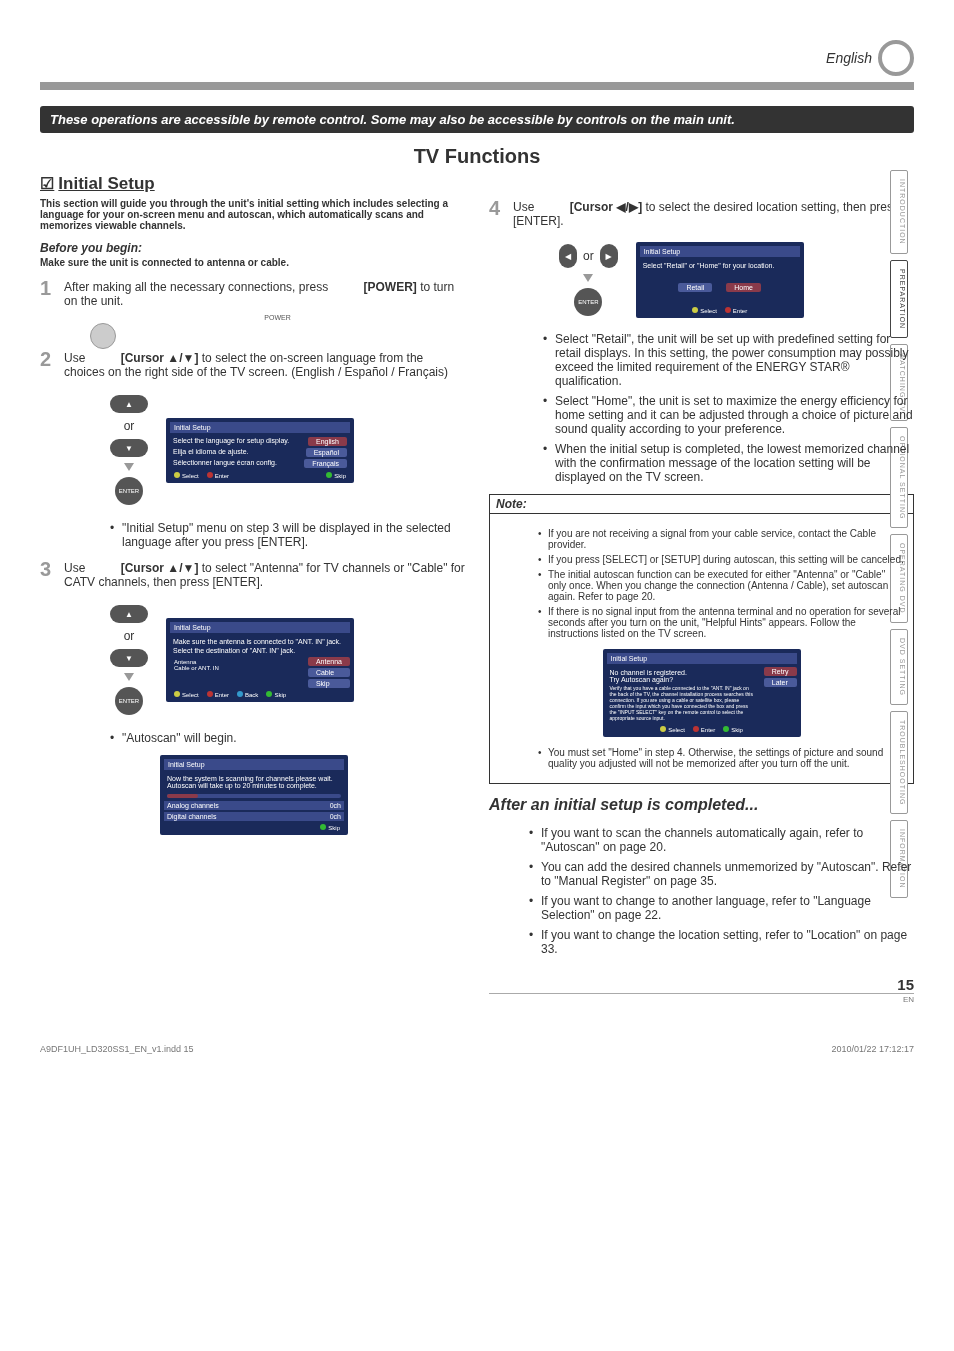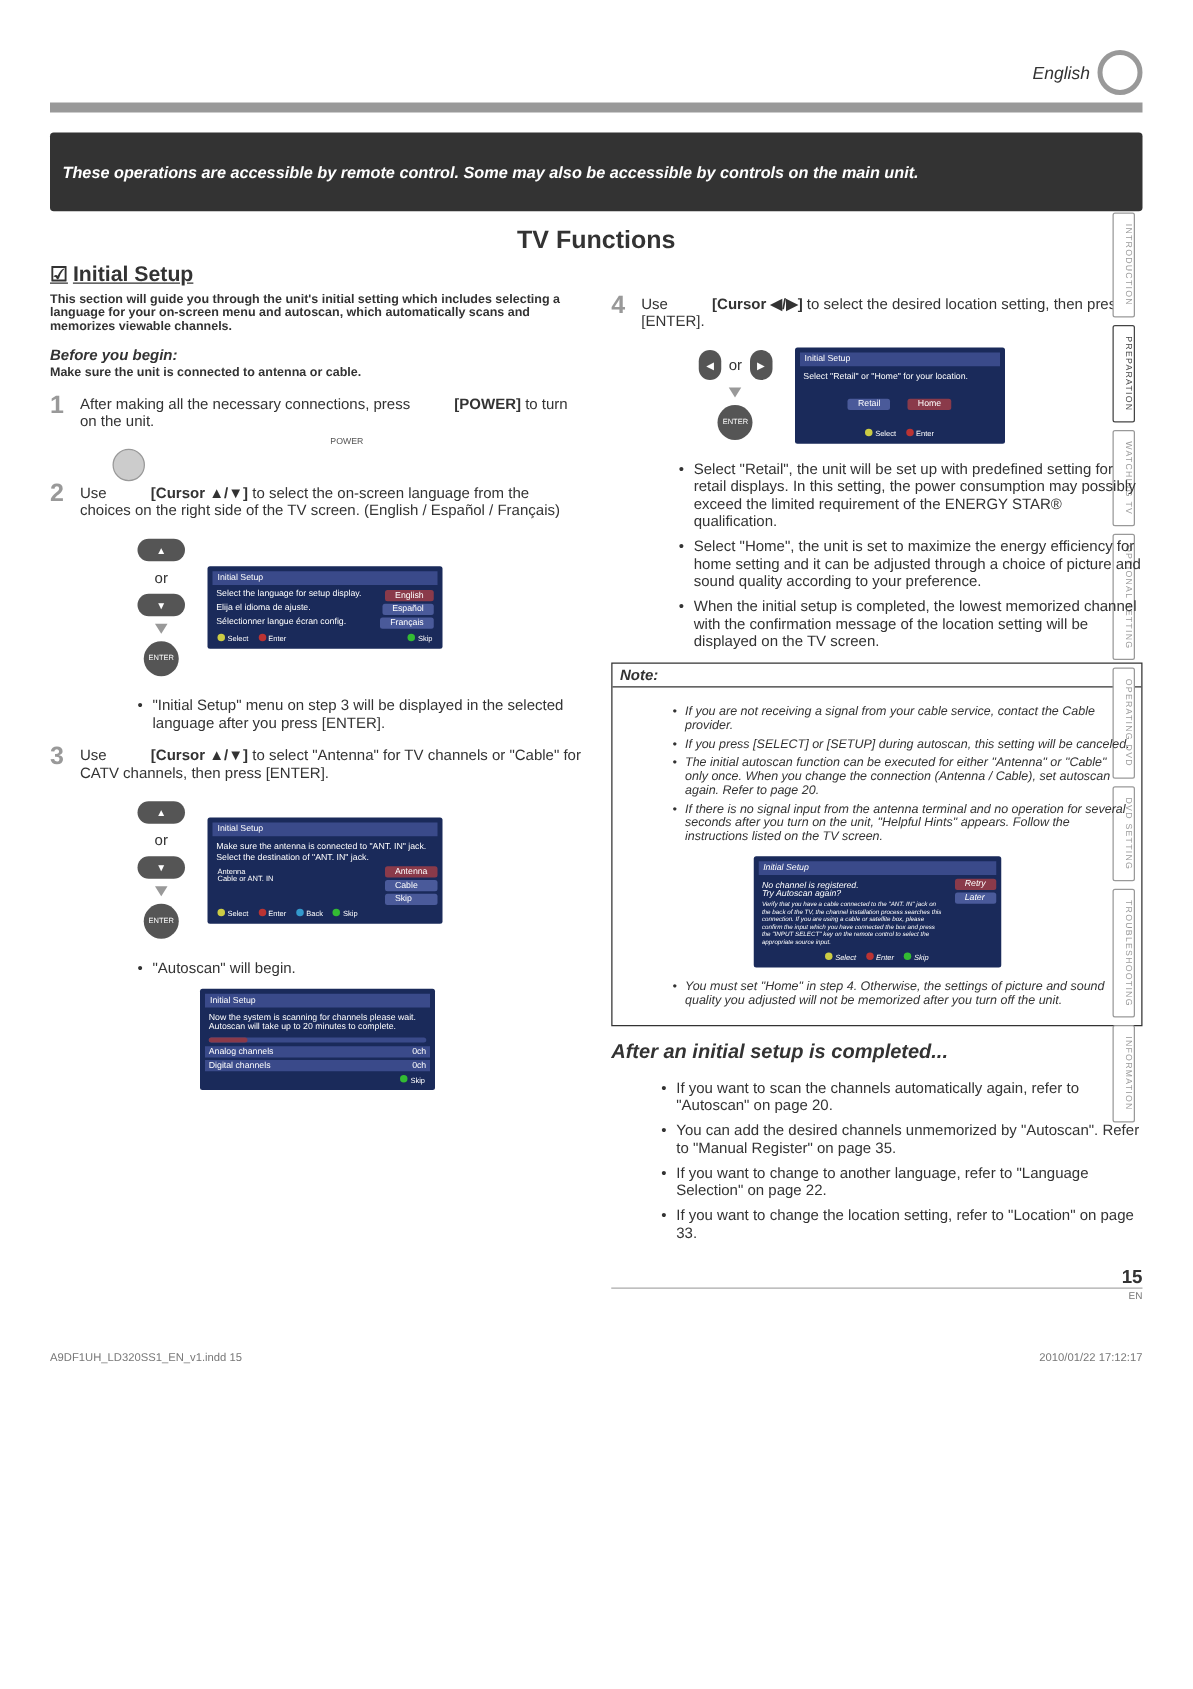--- a/index.html
+++ b/index.html
@@ -8,39 +8,39 @@
     font-family: Arial, Helvetica, sans-serif;
     font-size: 12px;
     color: #333;
     background: #fff;
     width: 874px;
   }
   .lang-bar { display: flex; justify-content: flex-end; align-items: center; gap: 6px; margin-bottom: 6px; }
   .lang-bar span { font-style: italic; font-size: 14px; }
   .big-circle { width: 28px; height: 28px; border: 4px solid #999; border-radius: 50%; }
   .gray-strip { height: 8px; background: #999; margin-bottom: 16px; }
-  .ops-bar { background: #333; color: #fff; font-style: italic; font-weight: bold; padding: 24px 10px; border-radius: 3px; margin-bottom: 12px; font-size: 13px; }
+  .ops-bar { background: #333; color: #fff; font-style: italic; font-weight: bold; padding: 6px 10px; border-radius: 3px; margin-bottom: 12px; font-size: 13px; }
   .tv-func { text-align: center; font-size: 20px; font-weight: bold; color: #333; margin: 8px 0 6px; }
   .initial-title { font-size: 17px; font-weight: bold; color: #333; text-decoration: underline; margin-bottom: 4px; }
   .check { margin-right: 4px; font-size: 16px; }
   .intro { font-size: 10px; font-weight: bold; margin-bottom: 10px; }
   .before { font-style: italic; font-weight: bold; font-size: 12px; margin-bottom: 2px; }
   .before-sub { font-size: 10px; font-weight: bold; margin-bottom: 10px; }
   .cols { display: flex; gap: 24px; }
   .col { flex: 1; }
   .step { display: flex; gap: 8px; margin-bottom: 6px; }
   .step-num { font-size: 20px; font-weight: bold; color: #999; line-height: 1; min-width: 16px; }
   .step-txt { padding-top: 2px; }
   b.key { font-weight: bold; padding-left: 32px; }
   .bul { margin: 4px 0 10px 30px; }
   .bul li { margin-bottom: 6px; list-style: none; position: relative; padding-left: 12px; }
   .bul li::before { content: "•"; position: absolute; left: 0; }
   .note-box { border: 1px solid #333; padding: 0; margin-top: 8px; }
   .note-hdr { font-style: italic; font-weight: bold; padding: 2px 6px; border-bottom: 1px solid #333; }
-  .note-body { padding: 4px 8px; font-style: italic; font-size: 10px; }
+  .note-body { padding: 4px 8px; font-size: 10px; }
   .note-body li { list-style: none; position: relative; padding-left: 10px; margin-bottom: 4px; }
   .note-body li::before { content: "•"; position: absolute; left: 0; }
   .after-h { font-style: italic; font-weight: bold; font-size: 16px; margin-top: 12px; margin-bottom: 6px; }
   .after-list li { list-style: none; position: relative; padding-left: 12px; margin-bottom: 6px; }
   .after-list li::before { content: "•"; position: absolute; left: 0; }
   .side-tabs { position: absolute; right: 6px; top: 130px; display: flex; flex-direction: column; gap: 6px; }
   .side-tab { width: 14px; background: #fff; border: 1px solid #999; color: #999; font-size: 7px; writing-mode: vertical-rl; text-align: center; padding: 8px 1px; border-radius: 2px; letter-spacing: 1px; }
   .side-tab.active { border-color: #444; color: #444; }
   .page-wrap { position: relative; }
   .footer { display: flex; justify-content: space-between; font-size: 9px; color: #777; margin-top: 40px; align-items: center; }

